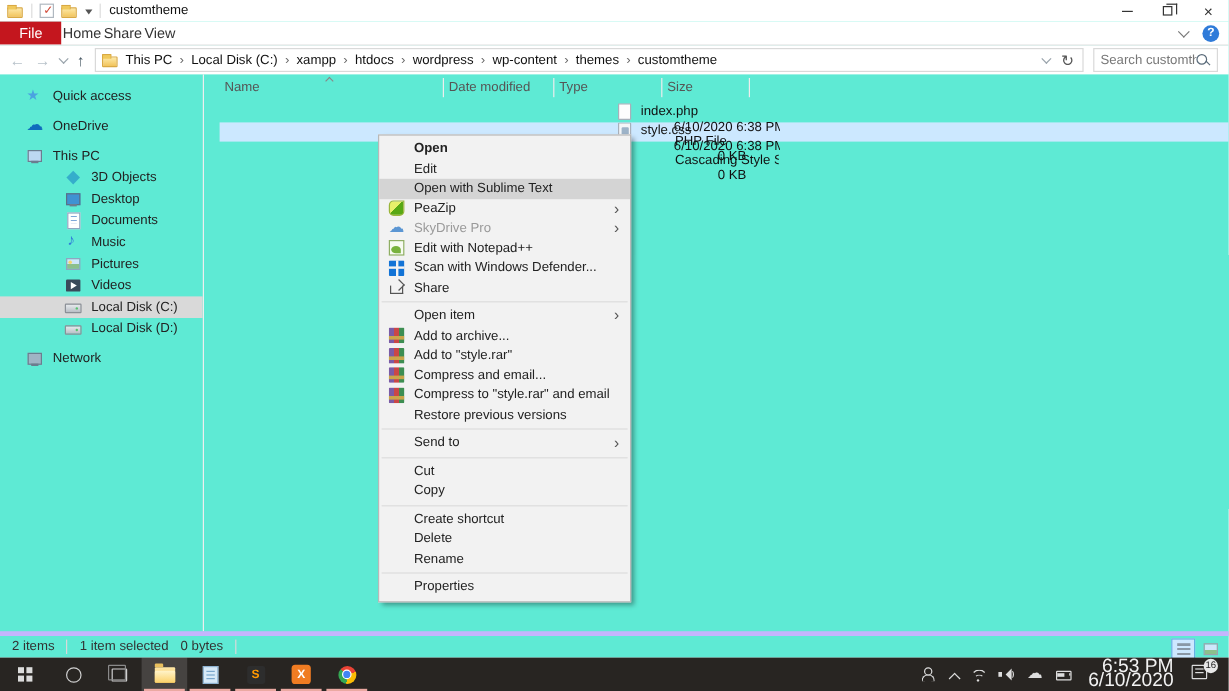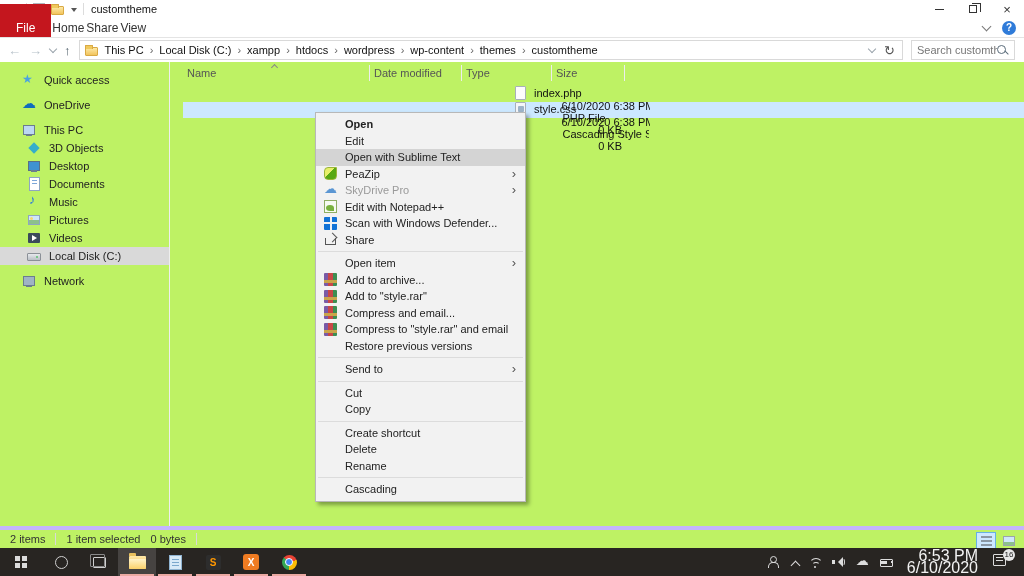--- a/index.html
+++ b/index.html
@@ -1,38 +1,38 @@
 <!DOCTYPE html>
 <html><head>
 <meta charset="utf-8">
 <style>
   * { margin:0; padding:0; box-sizing:border-box; }
   html,body { width:1024px; height:576px; overflow:hidden; }
   body { font-family:"Liberation Sans", sans-serif; font-size:11px; color:#222; background:#fff; }
   .screen { position:relative; width:1024px; height:576px; background:#fff; }
 
   
-  .window { position:absolute; left:0; top:0; right:0; bottom:28px; background:#bef264; display:flex; flex-direction:column; }
+  .window { position:absolute; left:0; top:0; right:0; bottom:28px; background:#5eead4; display:flex; flex-direction:column; }
 
   
   .titlebar { height:18px; display:flex; align-items:center; padding-left:6px; position:relative; background:#fff; }
   .qat { display:flex; align-items:center; gap:6px; }
   .qat-div { width:1px; height:12px; background:#dcdcdc; }
   .title-text { margin-left:7px; font-size:11px; color:#111; }
   .win-controls { position:absolute; right:0; top:0; height:18px; display:flex; }
   .win-btn { width:34px; height:18px; display:flex; align-items:center; justify-content:center; color:#333; font-size:12px; }
   .min-glyph { width:9px; height:1px; background:#333; display:inline-block; }
   .restore-glyph { width:8px; height:8px; border:1px solid #333; position:relative; background:#fff; }
   .restore-glyph::before { content:""; position:absolute; left:2px; top:-3px; width:8px; height:8px; border:1px solid #333; border-left:none; border-bottom:none; }
   .close-glyph { font-size:13px; line-height:13px; color:#333; }
 
   
   .tabbar { height:20px; display:flex; align-items:flex-end; border-bottom:1px solid #e4e4e4; position:relative; background:#fff; }
   .tab { padding:3px 1px 2px; font-size:12px; color:#333; }
-  .tab-file { background:#c4161e; color:#fff; padding:17px 16px 2px; }
+  .tab-file { background:#c4161e; color:#fff; padding:3px 16px 2px; }
   .tabbar-right { position:absolute; right:8px; top:3px; display:flex; align-items:center; gap:12px; }
   .chev-down { width:7px; height:7px; border-right:1.3px solid #777; border-bottom:1.3px solid #777; transform:rotate(45deg); margin-top:-3px; }
   .help-icon { width:14px; height:14px; border-radius:50%; background:#2f7bd9; color:#fff; font-size:10px; line-height:14px; text-align:center; font-weight:bold; }
   .help-icon::before { content:"?"; }
 
   
   .addressbar { height:24px; display:flex; align-items:center; padding:0 9px 0 8px; gap:8px; background:#fff; }
   .nav-ic { font-size:13px; line-height:13px; color:#b8c2ca; }
   .nav-up { color:#4a5a66; }
   .nav-chev { width:6px; height:6px; border-right:1.2px solid #9aa4ac; border-bottom:1.2px solid #9aa4ac; transform:rotate(45deg); margin-top:-3px; }
@@ -45,21 +45,21 @@
   .search-box input { border:none; outline:none; flex:1; min-width:0; font-size:11px; color:#555; font-family:inherit; background:transparent; }
   .search-box input::placeholder { color:#777; }
   .mag { position:relative; width:12px; height:12px; flex:none; }
   .mag::before { content:""; position:absolute; left:0; top:1px; width:7px; height:7px; border:1.3px solid #5a6b7a; border-radius:50%; }
   .mag::after { content:""; position:absolute; left:7px; top:8px; width:5px; height:1.3px; background:#5a6b7a; transform:rotate(45deg); }
 
   
   .main { flex:1; display:flex; min-height:0; position:relative; }
   .sidebar { width:170px; flex:none; padding-top:9px; border-right:1px solid #eeeeee; overflow:hidden; }
   .side-item { height:18px; display:flex; align-items:center; gap:8px; padding-left:22px; cursor:default; white-space:nowrap; }
-  .side-item.indent1 { padding-left:27px;text-align:right; }
+  .side-item.indent1 { padding-left:54px;text-align:right; }
   .side-item.gap { margin-top:7px; }
   .side-item.selected { background:#d9d9d9; }
 
   .content { flex:1; position:relative; padding:2px 0 0 13px; overflow:hidden; }
   .header-row { display:flex; height:18px; align-items:center; color:#555; }
   .hcell { position:relative; height:16px; line-height:16px; padding-left:4px; border-right:1px solid #ededed; flex:none; }
   .sort-up { position:absolute; top:0px; left:48%; width:5px; height:5px; border-left:1.2px solid #888; border-top:1.2px solid #888; transform:rotate(45deg); }
   .rows { margin-top:4px; }
   .frow { display:flex; height:16px; align-items:center; color:#111;flex-direction:column; }
   .frow.selected { background:#cce8ff; }
@@ -280,20 +280,24 @@
             <span class="ic ic-picture"></span>
             <span>Pictures</span>
           </div>
           <div class="side-item indent1">
             <span class="ic ic-video"></span>
             <span>Videos</span>
           </div>
           <div class="side-item indent1 selected">
             <span class="ic ic-drive"></span>
             <span>Local Disk (C:)</span>
+          </div>
+          <div class="side-item indent1">
+            <span class="ic ic-drive"></span>
+            <span>Local Disk (D:)</span>
           </div>
           <div class="side-item gap">
             <span class="ic ic-network"></span>
             <span>Network</span>
           </div>
         </div>
       <div class="content">
         <div class="header-row" id="colheaders">
             <div class="hcell" style="width: 187px;"><span>Name</span><span class="sort-up"></span></div>
             <div class="hcell" style="width: 92px;"><span>Date modified</span></div>
@@ -360,21 +364,21 @@
       <div class="menu-sep"></div>
       <div class="menu-item"><span>Send to</span><span class="sub-arrow">›</span></div>
       <div class="menu-sep"></div>
       <div class="menu-item"><span>Cut</span></div>
       <div class="menu-item"><span>Copy</span></div>
       <div class="menu-sep"></div>
       <div class="menu-item"><span>Create shortcut</span></div>
       <div class="menu-item"><span>Delete</span></div>
       <div class="menu-item"><span>Rename</span></div>
       <div class="menu-sep"></div>
-      <div class="menu-item"><span>Cascading</span></div>
+      <div class="menu-item"><span>Properties</span></div>
     </div>
 
   <div class="taskbar">
     <div class="tb-btn" style="width:42px;">
         <span class="tb-start-ic"></span>
       </div>
     <div class="tb-btn">
         <span class="tb-cortana-ic"></span>
       </div>
     <div class="tb-btn">

